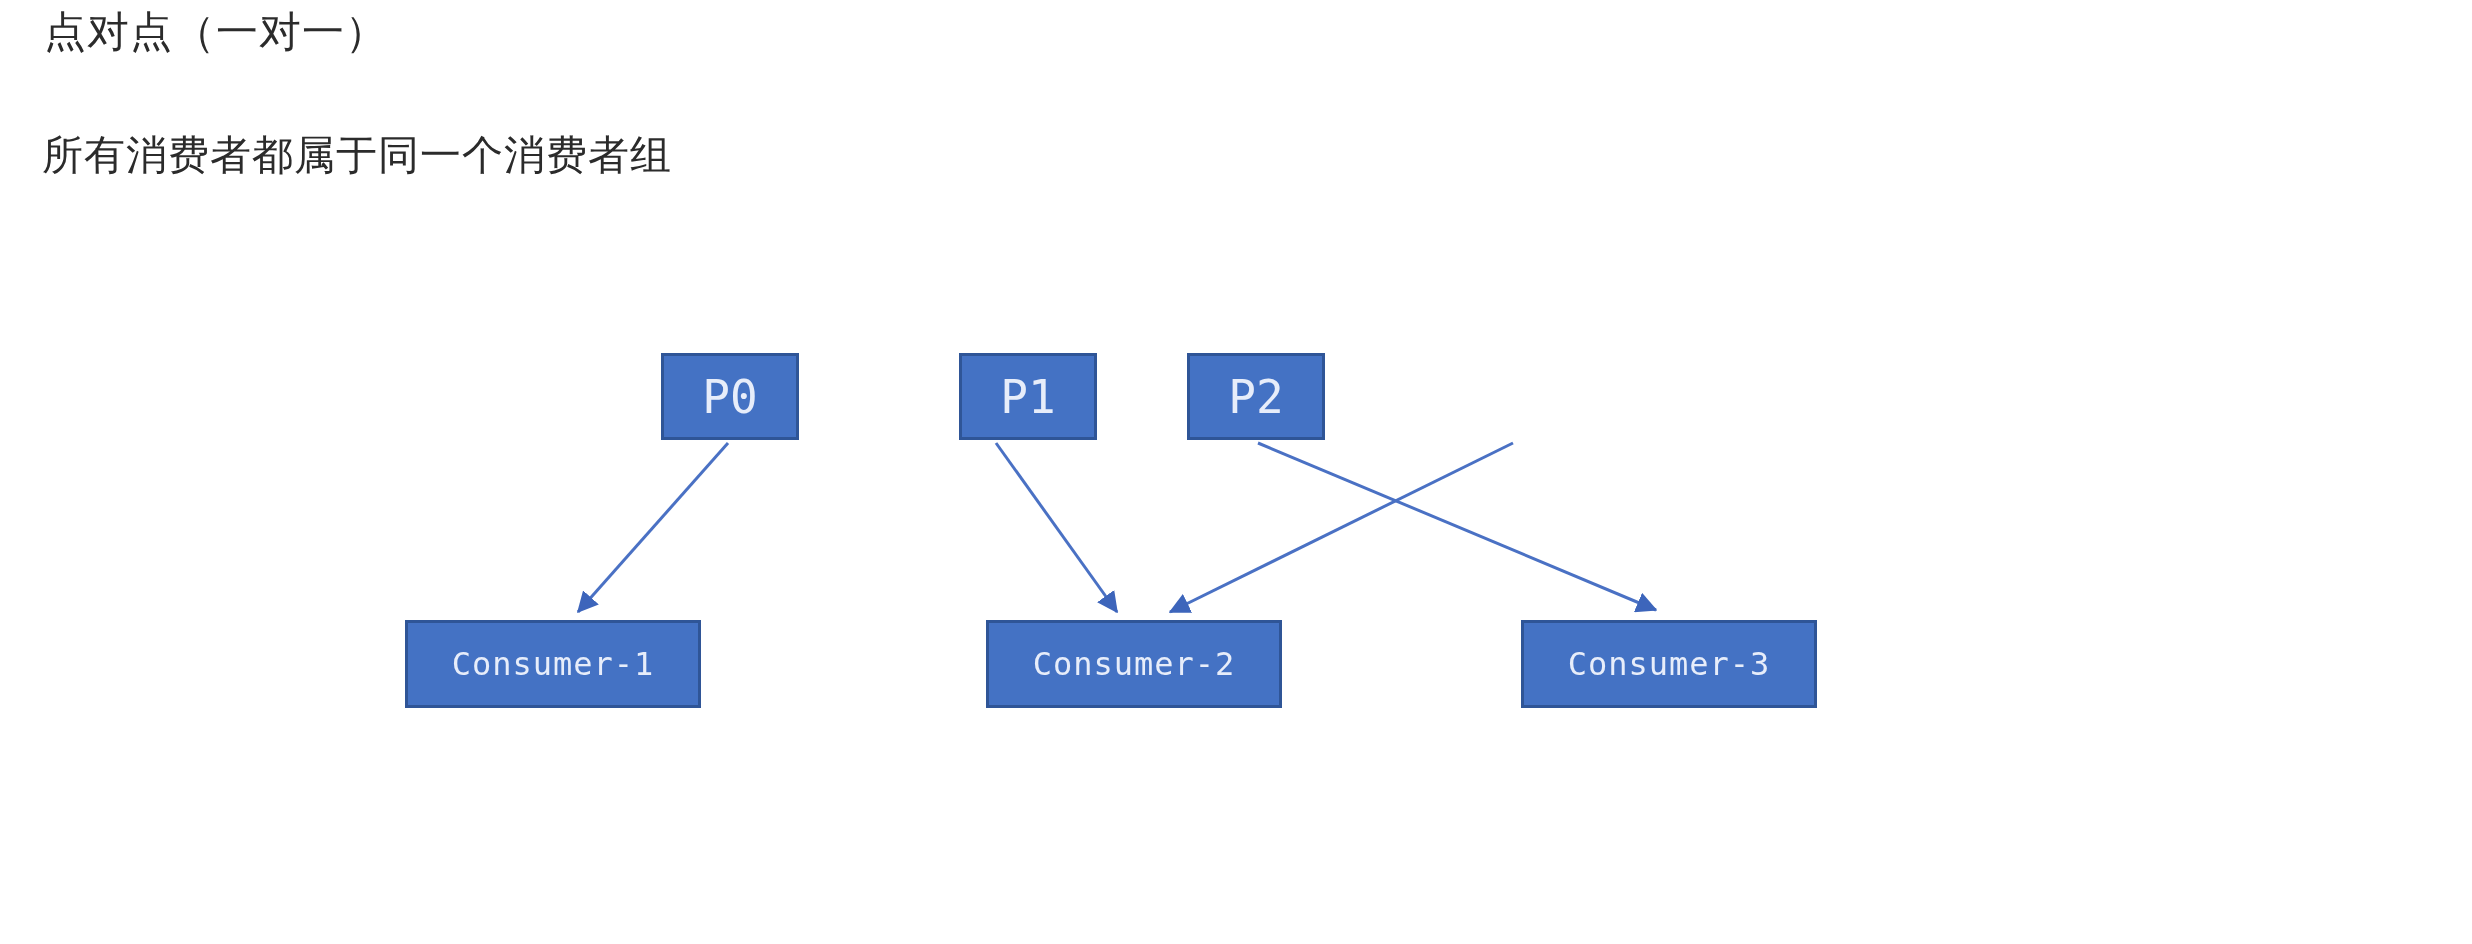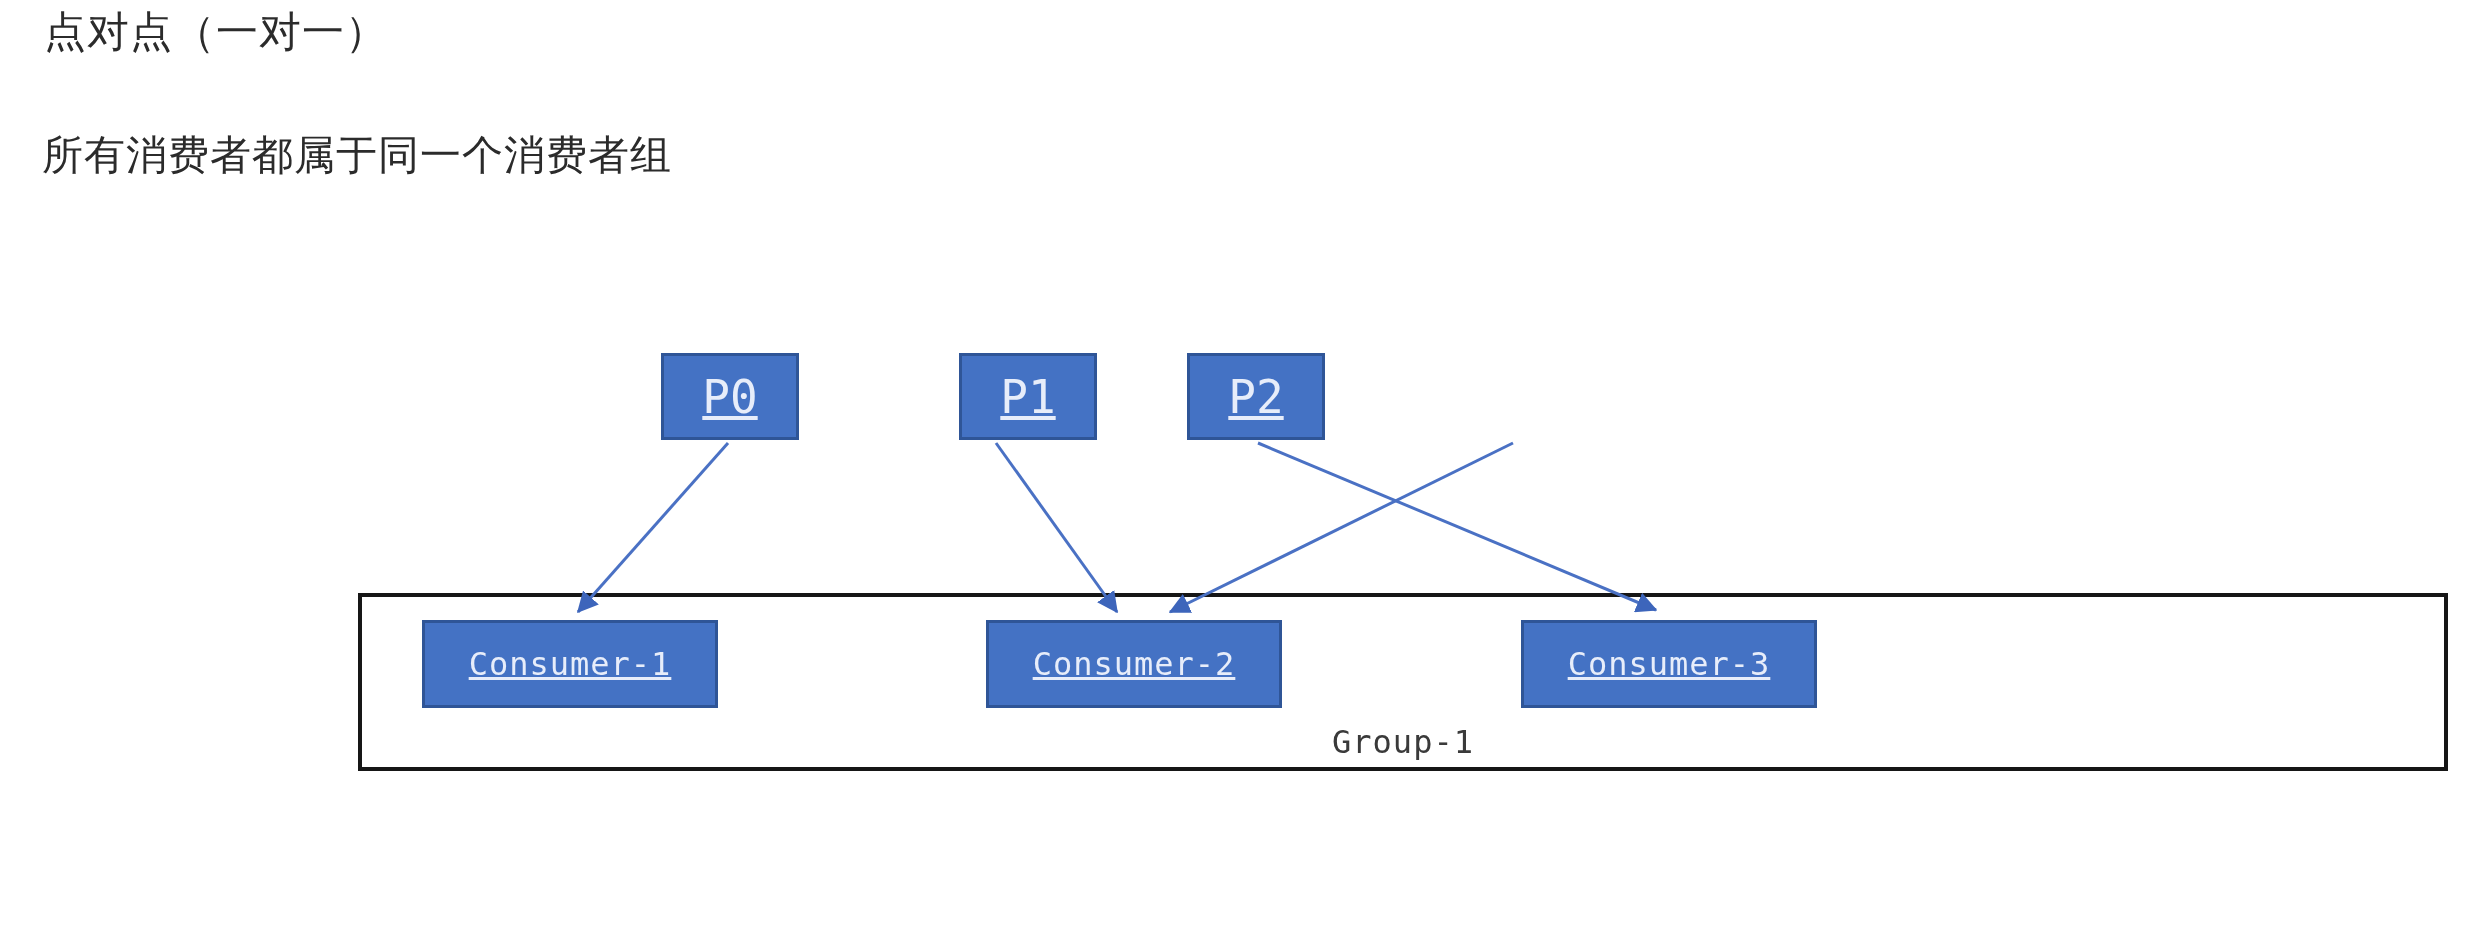--- a/index.html
+++ b/index.html
@@ -51,40 +51,39 @@
   .box {
     position: absolute;
     box-sizing: border-box;
     background: var(--box-fill, #4472c4);
     border: 3px solid var(--box-border, #2f5597);
     display: flex;
     align-items: center;
     justify-content: center;
     color: var(--box-text, #e7edfa);
     font-family: "DejaVu Sans Mono", "Liberation Mono", monospace;
-    text-decoration: underline;
   }
   .pbox {
     top: 353px;
     width: 138px;
     height: 87px;
     font-size: 46px;
   }
   .pbox.p0 { left: 661px; }
   .pbox.p1 { left: 959px; }
   .pbox.p2 { left: 1187px; }
   .pbox.p3 { left: 1451px; }
   .cbox {
     top: 620px;
     width: 296px;
     height: 88px;
     font-size: 32px;
     letter-spacing: 1px;
   }
-  .cbox.c1 { left: 422px; }
+  .cbox.c1 { left: 405px; }
   .cbox.c2 { left: 986px; }
   .cbox.c3 { left: 1521px; justify-content: center; }
   .group-rect {
     position: absolute;
     box-sizing: border-box;
     left: 358px;
     top: 593px;
     width: 2090px;
     height: 178px;
     border: 4px solid var(--group-border, #161616);
@@ -104,23 +103,20 @@
 </style>
 </head>
 <body>
 
 <div class="stage">
 
   <div class="title">点对点（一对一）</div>
 
   <div class="subtitle">所有消费者都属于同一个消费者组</div>
 
-  <div class="group-rect">
-    <span class="group-label">Group-1</span>
-  </div>
 
   <svg class="arrow-layer" viewBox="0 0 2472 944" xmlns="http://www.w3.org/2000/svg">
     <defs>
       <marker id="ah" markerWidth="7" markerHeight="7" refX="6.5" refY="3.5" orient="auto" markerUnits="strokeWidth">
         <path d="M0,0 L7,3.5 L0,7 Z" fill="#3d65bb"></path>
       </marker>
     </defs>
     <line class="arrow-line" x1="728" y1="443" x2="578" y2="612" marker-end="url(#ah)"></line>
     <line class="arrow-line" x1="996" y1="443" x2="1117" y2="612" marker-end="url(#ah)"></line>
     <line class="arrow-line" x1="1258" y1="443" x2="1656" y2="610" marker-end="url(#ah)"></line>

